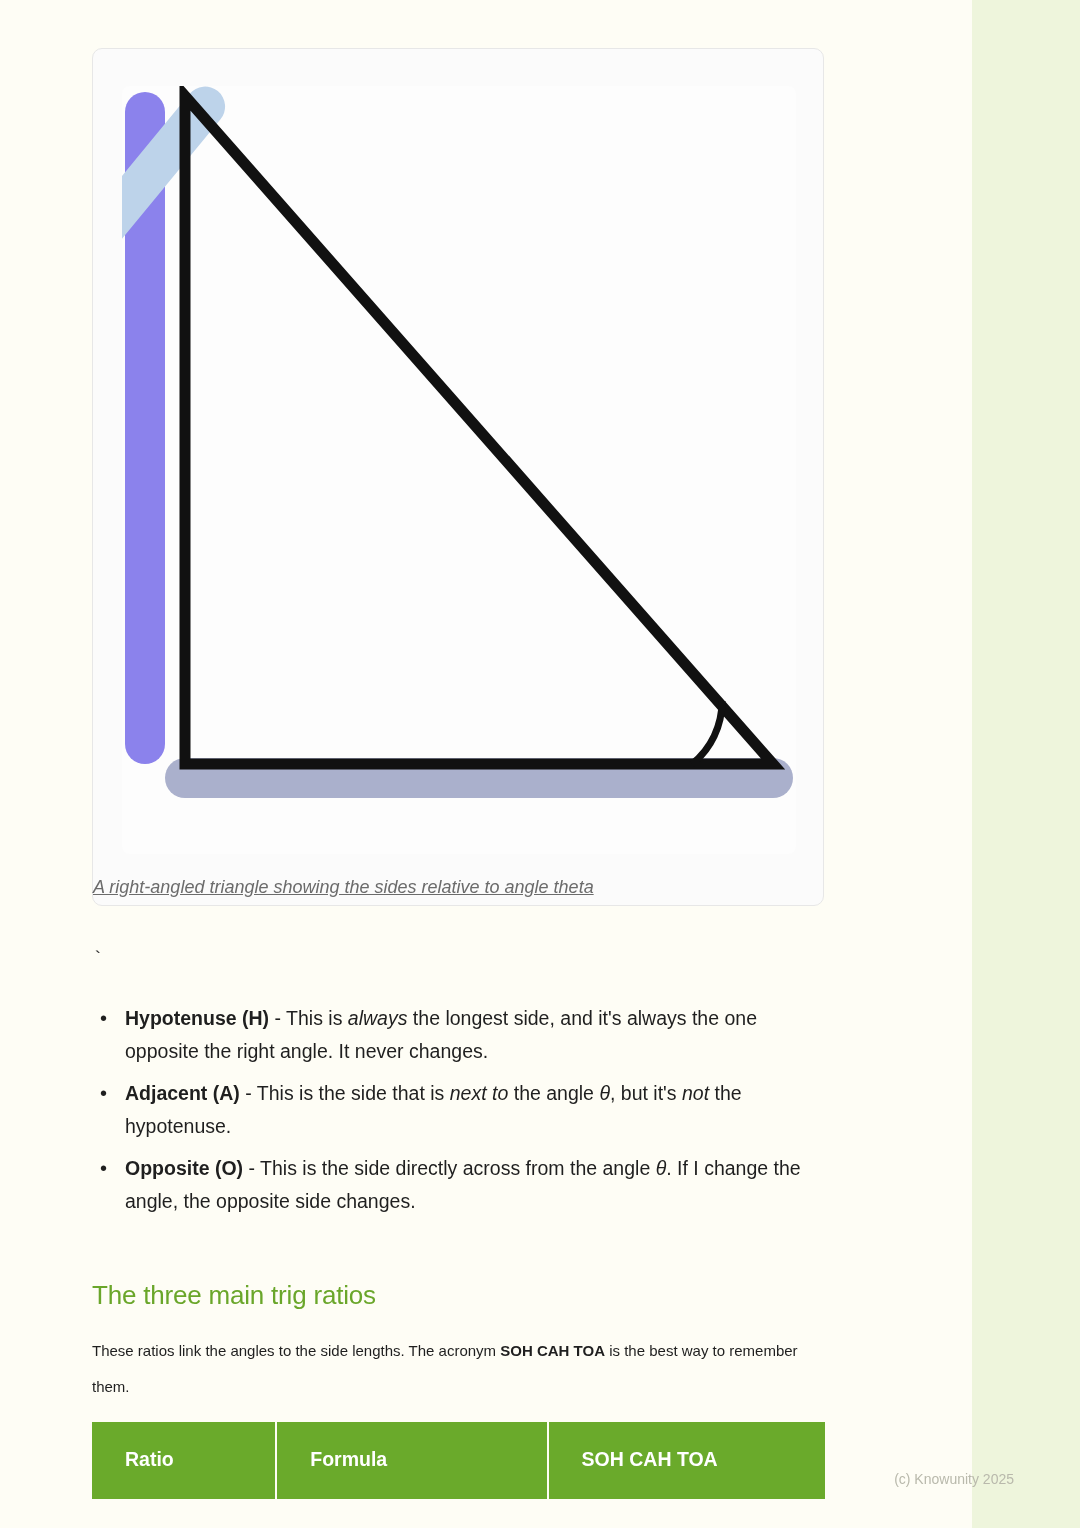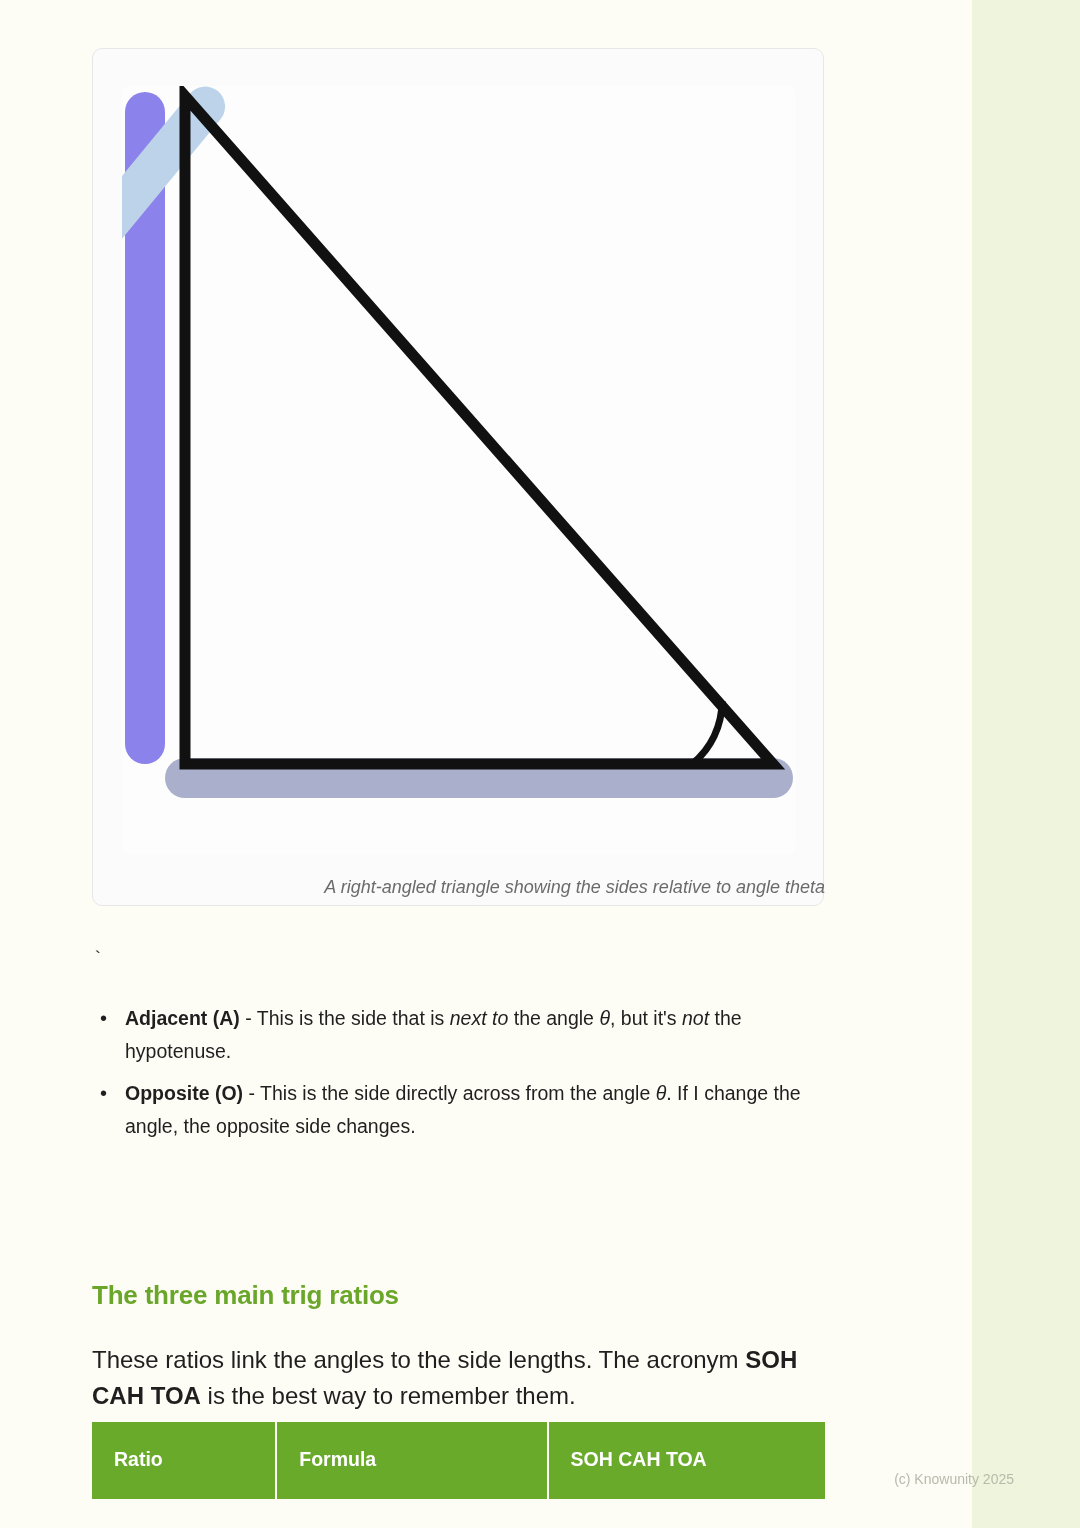--- a/index.html
+++ b/index.html
@@ -50,24 +50,25 @@
     width: 674px;
     height: 768px;
     background: #fdfdfd;
     border-radius: 8px;
   }
   .figure-caption {
     position: absolute;
     left: 0;
     top: 828px;
     width: 732px;
-    text-align: right;
+    text-align: left;
     font-size: 18px;
     font-style: italic;
     color: #6b6b6b;
+    text-decoration: underline;
   }
   svg.triangle-svg {
     position: absolute;
     left: 0;
     top: 0;
   }
   
   .backtick {
     position: absolute;
     left: 92px;
@@ -103,51 +104,51 @@
     color: #1f1f1f;
   }
   .bullets b { font-weight: bold; }
   .bullets i { font-style: italic; }
   
   .section-heading {
     position: absolute;
     left: 92px;
     top: 1258px;
     font-size: 26px;
-    font-weight: bold;
+    font-weight: normal;
     color: #6aa62a;
     letter-spacing: -0.2px;
   }
   
   .intro-par {
     position: absolute;
     left: 92px;
     top: 1318px;
     width: 740px;
-    font-size: 24px;
+    font-size: 15px;
     line-height: 36px;
     color: #1f1f1f;
   }
   .intro-par b { font-weight: bold; }
   
   .ratio-table {
     position: absolute;
     left: 92px;
     top: 1422px;
     width: 733px;
     border-collapse: collapse;
     table-layout: fixed;
   }
   .ratio-table th {
     background: #6aaa2b;
     color: #ffffff;
     font-size: 19.5px;
     font-weight: bold;
     text-align: left;
-    padding: 26px 22px 28px 22px;
+    padding: 26px 22px 28px 33px;
     border-right: 2px solid #fefdf5;
     box-sizing: border-box;
   }
   .ratio-table th:last-child { border-right: none; }
   .col-ratio { width: 180px; }
   .col-formula { width: 265px; }
   .col-soh { width: 271px; }
   
   .watermark {
     position: absolute;
@@ -179,20 +180,23 @@
 
         <path d="M 570 678 A 80 80 0 0 0 600 615" fill="none" stroke="#111111" stroke-width="7"></path>
       </svg>
     </div>
     <div class="figure-caption">A right-angled triangle showing the sides relative to angle theta</div>
   </div>
 
   <div class="backtick">`</div>
 
   <ul class="bullets">
+    <li>
+      <b>Hypotenuse (H)</b><span> - </span><span><span>This is </span><i>always</i><span> the longest side, and it's always the one opposite the right angle. It never changes.</span></span>
+    </li>
     <li>
       <b>Adjacent (A)</b><span> - </span><span><span>This is the side that is </span><i>next to</i><span> the angle </span><i>θ</i><span>, but it's </span><i>not</i><span> the hypotenuse.</span></span>
     </li>
     <li>
       <b>Opposite (O)</b><span> - </span><span><span>This is the side directly across from the angle </span><i>θ</i><span>. If I change the angle, the opposite side changes.</span></span>
     </li>
   </ul>
 
   <h2 class="section-heading">The three main trig ratios</h2>
 

